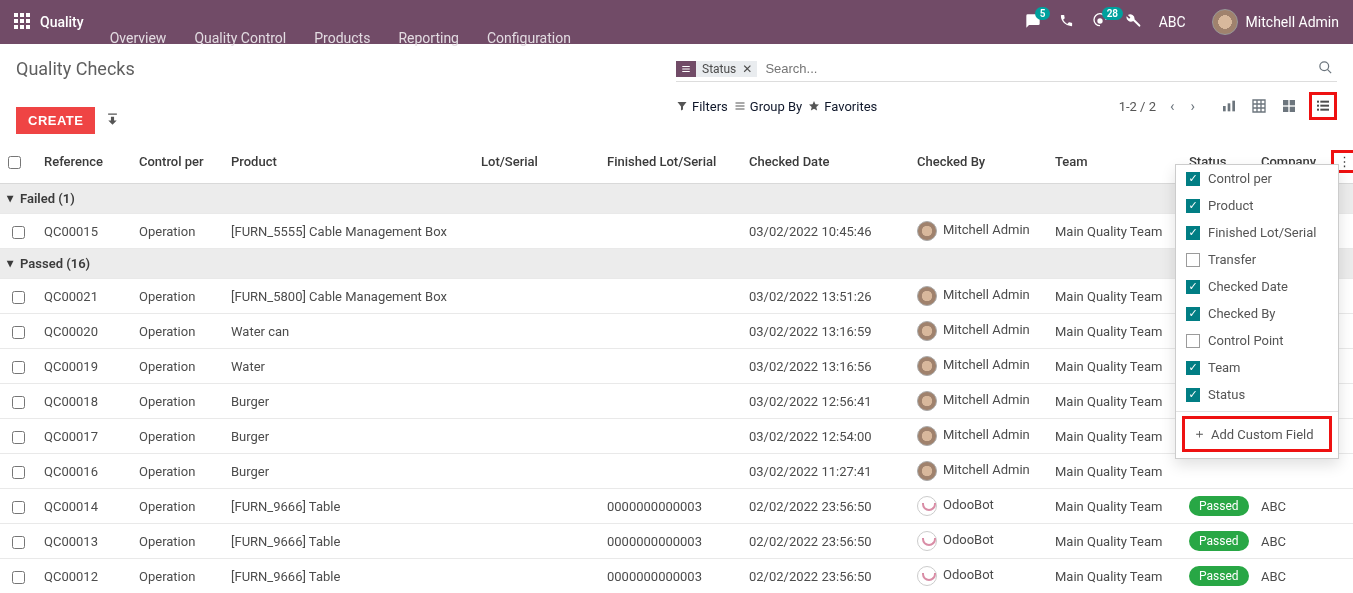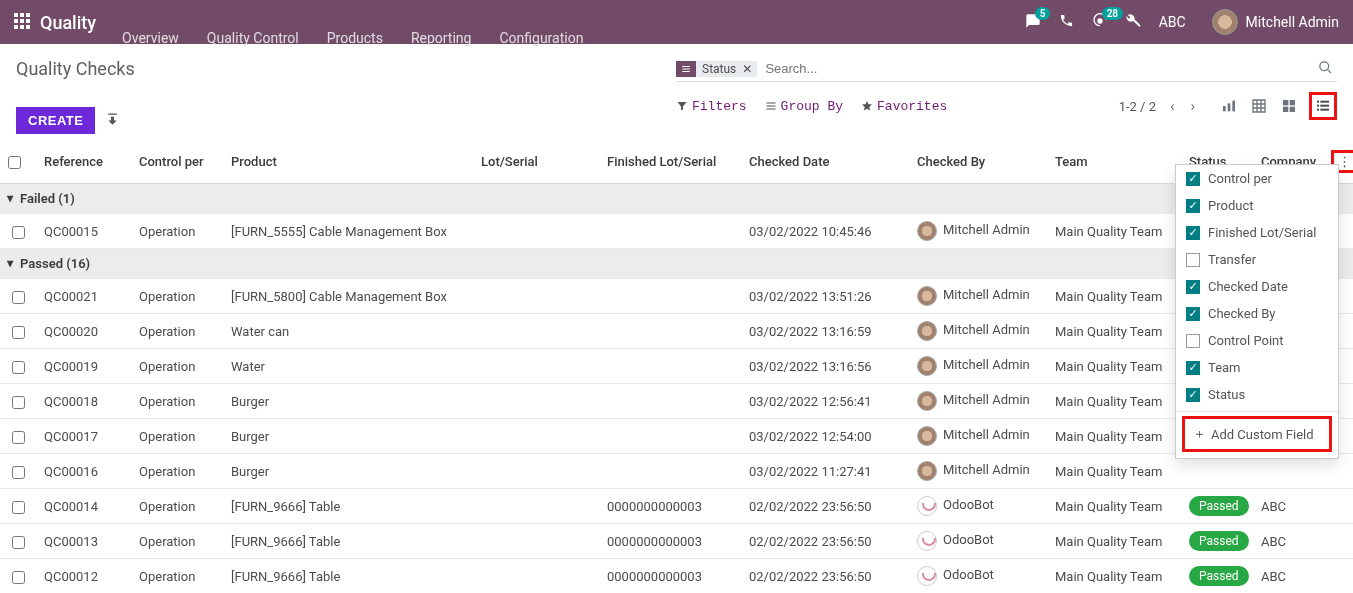--- a/index.html
+++ b/index.html
@@ -1,48 +1,48 @@
 <!DOCTYPE html>
 <html><head>
 <meta charset="utf-8">
 <style>
   * { box-sizing: border-box; margin: 0; padding: 0; }
   body { font-family: -apple-system, BlinkMacSystemFont, "Segoe UI", Roboto, Helvetica, Arial, sans-serif; font-size: 13px; color: #4c4c4c; background: #fff; width: 1353px; }
   .topnav { display: flex; align-items: center; height: 44px; background: #714B67; color: #fff; padding: 0 14px; }
   .apps-icon svg { fill: #fff; }
-  .brand { font-size: 18px; font-weight: 500; margin-left: 10px; margin-right: 26px; }
+  .brand { font-size: 14px; font-weight: 500; margin-left: 10px; margin-right: 26px; }
   .nav-links { display: flex; gap: 28px; }
   .nav-link { color: #e3dce2; font-size: 14px; cursor: pointer; margin-top: 32px; }
   .spacer { flex: 1; }
   .nav-icons { display: flex; align-items: center; gap: 18px; }
   .nav-icon { position: relative; color: #fff; cursor: pointer; }
   .badge { position: absolute; top: -6px; left: 10px; background: #00A09D; color: #fff; font-size: 10px; font-weight: 600; padding: 1px 5px; border-radius: 8px; }
   .user-block { display: flex; align-items: center; gap: 8px; margin-left: 8px; cursor: pointer; }
   .avatar-sm { width: 26px; height: 26px; border-radius: 50%; background: radial-gradient(#d8b89c 40%, #a0826d 41%); border: 1px solid #999; display: inline-block; }
   .avatar-row { width: 20px; height: 20px; border-radius: 50%; background: radial-gradient(#d8b89c 40%, #a0826d 41%); border: 1px solid #aaa; display: inline-block; vertical-align: middle; margin-right: 6px; }
   .avatar-bot { width: 20px; height: 20px; border-radius: 50%; background: #fff; border: 1px solid #ccc; display: inline-block; vertical-align: middle; margin-right: 6px; position: relative; }
   .avatar-bot::after { content: ""; position: absolute; left: 4px; top: 6px; width: 10px; height: 6px; border: 2px solid #d98da6; border-top: none; border-radius: 0 0 8px 8px; }
 
   .control-bar { display: flex; align-items: flex-start; padding: 14px 16px 0 16px; }
   .left-col { display: flex; flex-direction: column; gap: 28px; width: 660px; }
   .breadcrumb-title { font-size: 18px; color: #5f5f5f; }
   .left-buttons { display: flex; align-items: center; gap: 10px; }
-  .btn-create { background: #6d28d9; color: #fff; border: none; padding: 6px 12px; font-size: 13px; font-weight: 600; letter-spacing: 0.5px; cursor: pointer; }
+  .btn-create { background: #ef4444; color: #fff; border: none; padding: 6px 12px; font-size: 13px; font-weight: 600; letter-spacing: 0.5px; cursor: pointer; }
   .btn-download { color: #555; font-size: 15px; cursor: pointer; }
 
   .mid-col { flex: 1; display: flex; flex-direction: column; gap: 10px; }
   .search-row { display: flex; align-items: center; border-bottom: 1px solid #ddd; padding-bottom: 2px; }
   .facet { display: inline-flex; align-items: center; background: #e9ecef; font-size: 12px; color: #4c4c4c; }
   .facet-icon { background: #714B67; color: #fff; padding: 3px 5px; display: flex; }
   .facet-label { padding: 0 6px; }
   .facet-x { padding: 0 5px 0 0; cursor: pointer; }
   .search-input { flex: 1; border: none; outline: none; font-size: 13px; padding: 3px 8px; color: #555; }
   .search-glass { color: #6c757d; font-size: 14px; padding: 0 4px; cursor: pointer; }
   .toolbar-row { display: flex; align-items: center; justify-content: space-between; }
-  .tool-left { display: flex; gap: 18px; color: #701a75; font-family: Liberation Mono, monospace; }
+  .tool-left { display: flex; gap: 6px; color: #0f172a; }
   .tool-left > span { cursor: pointer; display: flex; align-items: center; gap: 4px; font-size: 13px; }
   .tool-right { display: flex; align-items: center; gap: 4px; color: #6c757d; }
   .pager { font-size: 13px; color: #555; margin-right: 4px; }
   .arrow { padding: 0 6px; cursor: pointer; font-size: 15px; color: #6c757d; }
   .view-sw { display: flex; align-items: center; gap: 10px; margin-left: 14px; }
   .view-btn { width: 20px; height: 20px; display: flex; align-items: center; justify-content: center; cursor: pointer; color: #6c757d; }
   .hlbox { border: 3px solid #e11; padding: 1px; }
 
   table.data { width: 100%; border-collapse: collapse; table-layout: fixed; margin-top: 6px; }
   table.data th { text-align: left; font-weight: 500; font-size: 13px; color: #3b3b3b; padding: 10px 8px; border-bottom: 1px solid #d9d9d9; }

